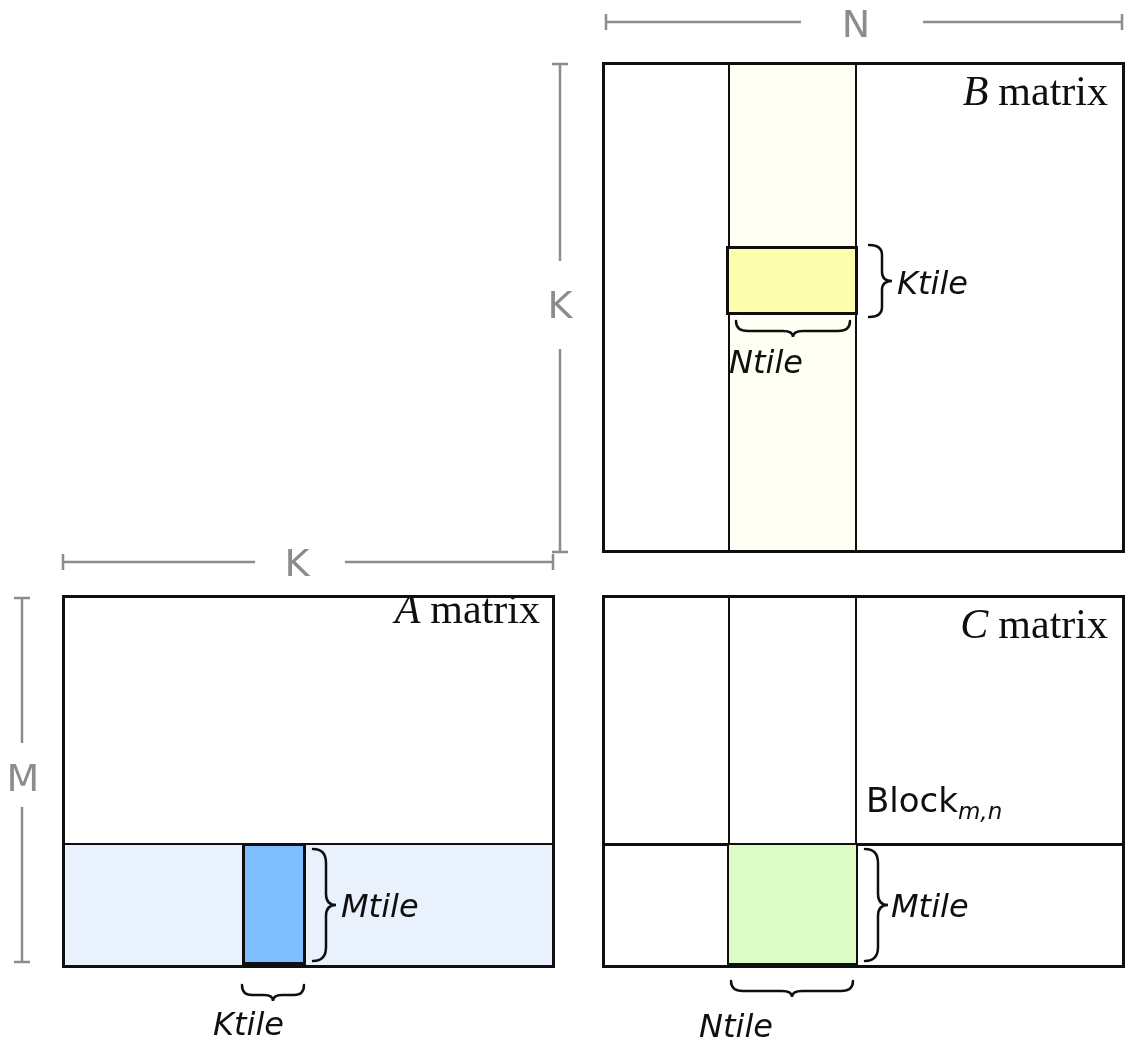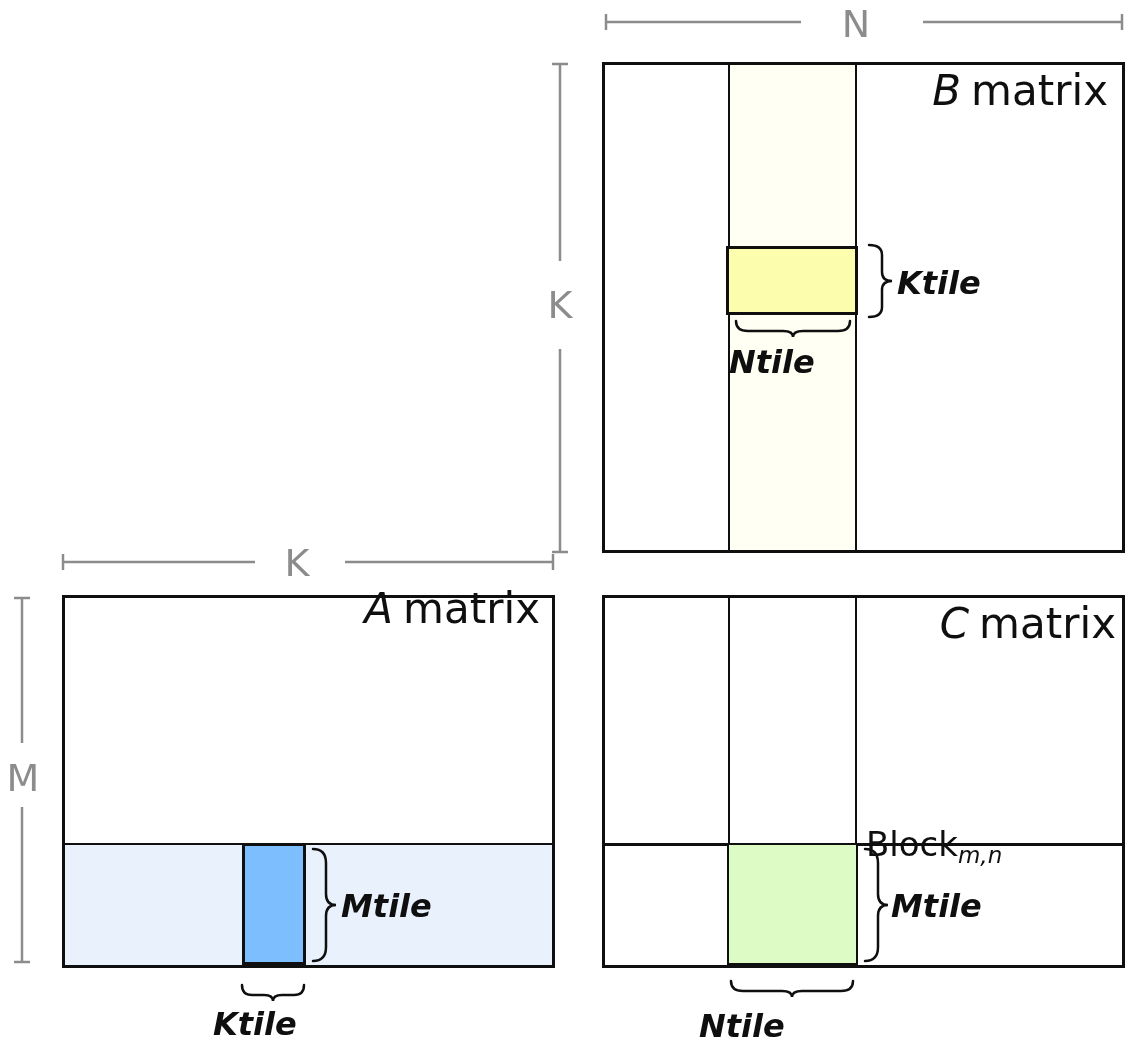--- a/index.html
+++ b/index.html
@@ -5,23 +5,23 @@
   html,body{margin:0;padding:0;background:#ffffff;}
   #stage{
     position:relative;width:1140px;height:1050px;background:#ffffff;overflow:hidden;
     font-family:"DejaVu Sans","Liberation Sans",sans-serif;color:#0f0f0f;
   }
   .abs{position:absolute;}
   .matrix-box{position:absolute;border:3px solid #0f0f0f;background:#ffffff;box-sizing:border-box;}
   .strip{position:absolute;box-sizing:border-box;}
   .tile{position:absolute;box-sizing:border-box;}
   .thin-line{position:absolute;background:#0f0f0f;}
-  .matrix-label{position:absolute;font-size:42px;line-height:46px;white-space:nowrap;text-align:center;}
+  .matrix-label{position:absolute;font-size:42px;line-height:46px;white-space:nowrap;text-align:center;font-family:Liberation Serif, serif;}
   .matrix-label .letter{font-style:italic;margin-right:10px;}
-  .tile-label{position:absolute;font-size:32px;line-height:36px;font-style:italic;white-space:nowrap;font-weight:bold;}
+  .tile-label{position:absolute;font-size:32px;line-height:36px;font-style:italic;white-space:nowrap;}
   .dim-label{position:absolute;font-size:38px;line-height:40px;color:#8c8c8c;text-align:center;}
   .block-label{position:absolute;font-size:34px;line-height:40px;white-space:nowrap;}
   .block-label .sub{font-size:23px;font-style:italic;position:relative;bottom:-7px;}
   .center{text-align:left;}
   svg{display:block;}
 </style>
 </head>
 <body>
 
 <div id="stage">
@@ -101,31 +101,31 @@
   <div class="matrix-label" style="right:600px;top:586px;">
     <span class="letter">A</span><span>matrix</span>
   </div>
 
   <div class="matrix-box" style="left:602px;top:595px;width:523px;height:373px;"></div>
   <div class="thin-line" style="left:728px;top:598px;width:2px;height:367px;"></div>
   <div class="thin-line" style="left:855px;top:598px;width:2px;height:367px;"></div>
   <div class="thin-line" style="left:605px;top:843px;width:517px;height:2.5px;"></div>
   <div class="tile" style="left: 727px; top: 843px; width: 131px; height: 122px; border: 2px solid rgb(15, 15, 15); background-color: rgb(221, 252, 197);"></div>
 
-  <div class="block-label" style="left:866px;top:780px;margin-top:44px;">
+  <div class="block-label" style="left:866px;top:780px;">
     <span>Block</span><span class="sub">m,n</span>
   </div>
 
   <svg class="abs" style="left:862px;top:847px;" width="28" height="116">
     <path d="M3,2 Q16,2 16,16 L16,47 Q16,58 26,58 Q16,58 16,69 L16,100 Q16,114 3,114" stroke="#0f0f0f" stroke-width="2.5" fill="none" stroke-linecap="round"></path>
   </svg>
   <div class="tile-label" style="left:891px;top:888px;">Mtile</div>
 
   <svg class="abs" style="left:729px;top:978px;" width="126" height="22">
     <path d="M2,3 Q2,13 14,13 L53,13 Q63,13 63,19 Q63,13 73,13 L112,13 Q124,13 124,3" stroke="#0f0f0f" stroke-width="2.5" fill="none" stroke-linecap="round"></path>
   </svg>
   <div class="tile-label center" style="left:699px;top:1008px;width:185px;">Ntile</div>
 
-  <div class="matrix-label" style="right:24px;top:601px;margin-left:31px;">
+  <div class="matrix-label" style="right:32px;top:601px;margin-left:31px;">
     <span class="letter">C</span><span>matrix</span>
   </div>
 
 </div>
 
 </body></html>

